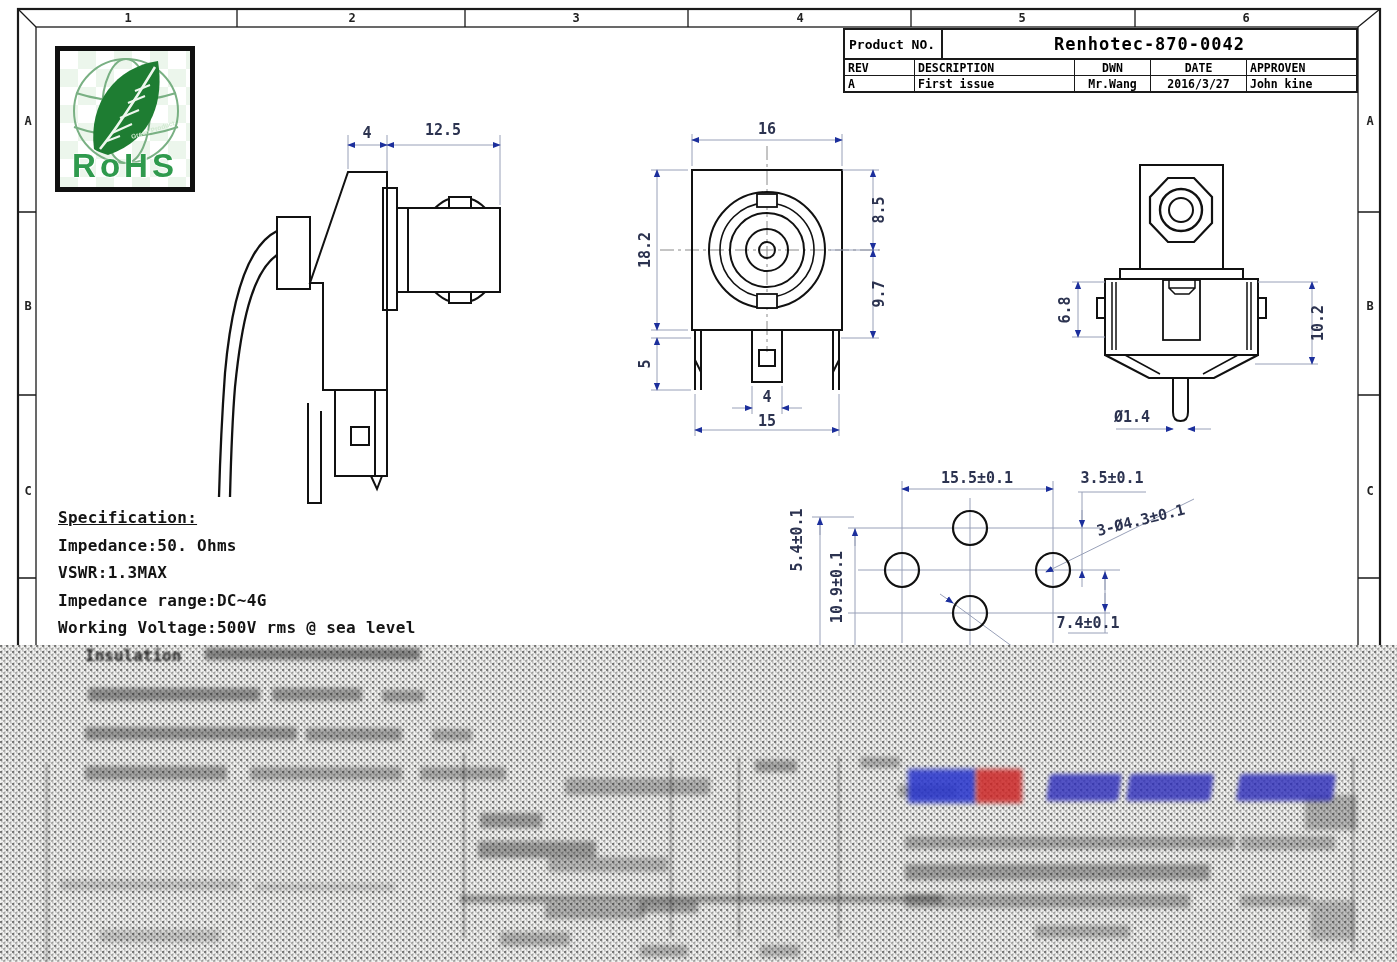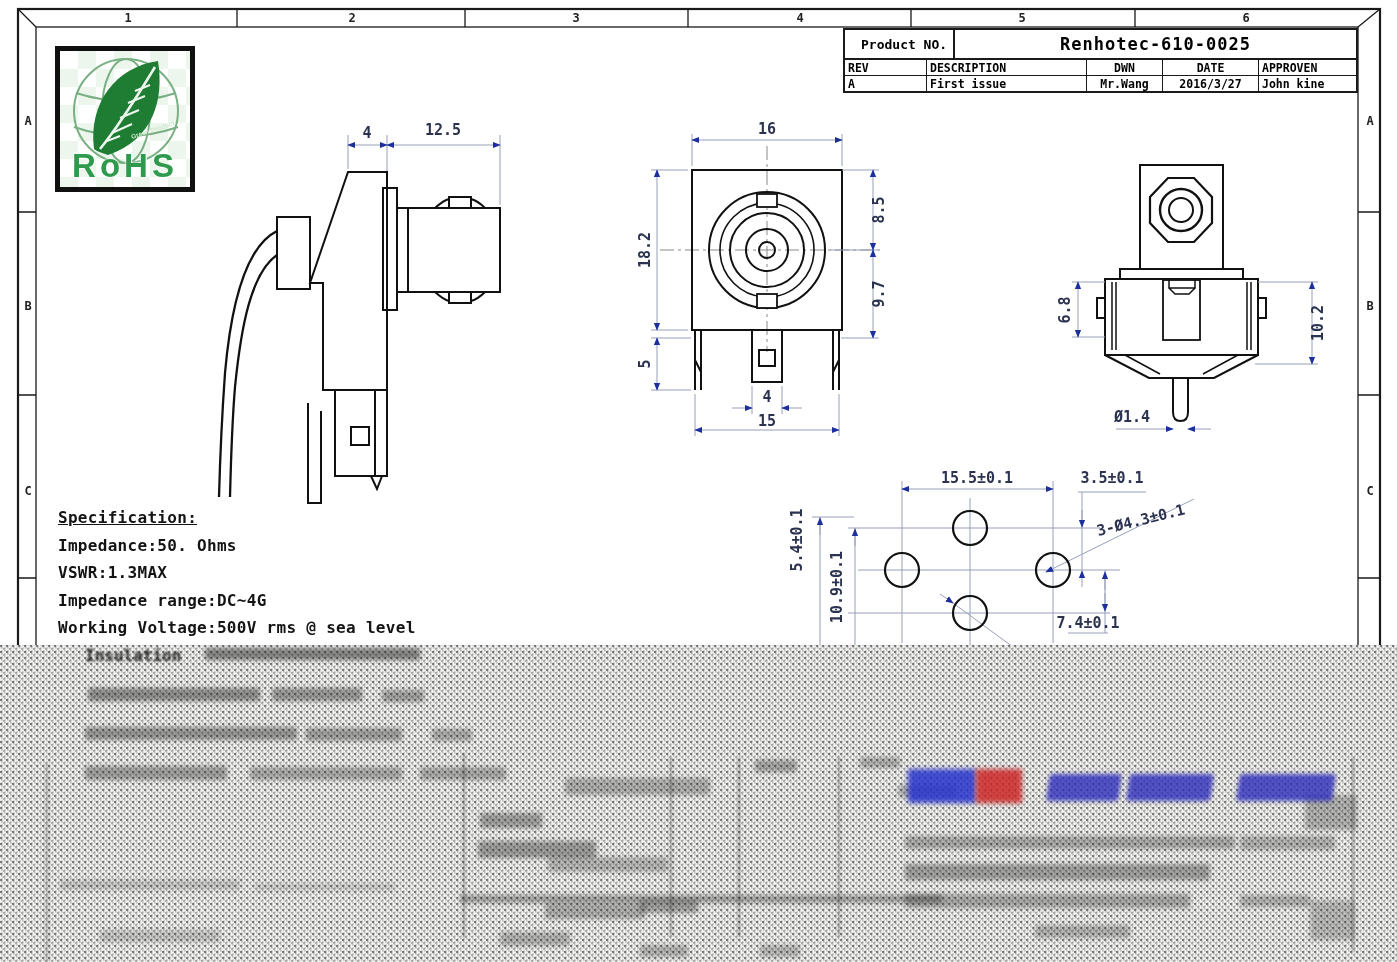--- a/index.html
+++ b/index.html
@@ -3,29 +3,29 @@
 <meta charset="utf-8">
 <style>
   html,body{margin:0;padding:0;background:#888;}
   .sheet{position:relative;width:1397px;height:962px;background:#ffffff;overflow:hidden;
          font-family:"DejaVu Sans Mono", monospace;}
   svg{position:absolute;overflow:visible;}
   svg text{font-family:"DejaVu Sans Mono", monospace;font-weight:bold;font-size:15px;fill:#2c3350;}
   .gl{position:absolute;font:bold 12px "DejaVu Sans Mono",monospace;color:#222;width:18px;text-align:center;}
   
   .tb{position:absolute;left:843px;top:28px;width:515px;border:2px solid #1a1a1a;background:#fff;box-sizing:border-box;}
-  .tb-r1{display:flex;height:28px;border-bottom:2px solid #1a1a1a;padding-left:12px;}
+  .tb-r1{display:flex;height:28px;border-bottom:2px solid #1a1a1a;}
   .tb-plabel{width:92px;border-right:2px solid #1a1a1a;display:flex;align-items:center;padding-left:4px;
              font:bold 13px "DejaVu Sans Mono",monospace;}
   .tb-pnum{flex:1;display:flex;align-items:center;justify-content:center;font:bold 17px "DejaVu Sans Mono",monospace;letter-spacing:1px;}
   .tb-row{display:flex;height:15px;}
   .tb-row.hdr{border-bottom:1.5px solid #1a1a1a;}
   .tb-c{display:flex;align-items:center;font:bold 11.5px "DejaVu Sans Mono",monospace;padding-left:3px;box-sizing:border-box;}
   .tb-c.b{border-right:1.5px solid #1a1a1a;}
-  .w1{width:82px;} .w2{width:160px;} .w3{width:76px;} .w4{width:96px;} .w5{flex:1;}
+  .w1{width:70px;} .w2{width:160px;} .w3{width:76px;} .w4{width:96px;} .w5{flex:1;}
   .ctr{justify-content:center;padding-left:0;}
   
   .rohs{position:absolute;left:55px;top:46px;width:140px;height:146px;border:5px solid #101010;box-sizing:border-box;
         background:conic-gradient(#ecf6ec 0 25%, #ffffff 0 50%, #ecf6ec 0 75%, #ffffff 0) 0 0/36px 36px;}
   .rohs-word{position:absolute;left:0;right:0;bottom:2px;text-align:center;
         font:bold 33px "Liberation Sans",sans-serif;color:#2f9a4d;letter-spacing:4px;
         text-shadow:0 0 2px #fff,0 0 2px #fff,1px 1px 0 #fff;}
   
   .spec{position:absolute;left:58px;top:508px;width:440px;color:#141414;}
   .spec-title{font:bold 17px "DejaVu Sans Mono",monospace;text-decoration:underline;margin:0 0 7px 0;}
@@ -86,21 +86,21 @@
       <path d="M40,98 C58,76 78,44 95,16" stroke="#eef7ee" stroke-width="2.5" fill="none"></path>
       <path d="M52,82 L72,73 M60,67 L79,59 M68,52 L85,45 M75,40 L90,34 M47,90 L60,85" stroke="#eef7ee" stroke-width="2" fill="none"></path>
       <text x="72" y="88" transform="rotate(-18 72 88)" style="font:bold 6.5px 'Liberation Sans',sans-serif;fill:#cfe8cf">Green Product</text>
     </svg>
     <div class="rohs-word">RoHS</div>
   </div>
 
   <div class="tb">
     <div class="tb-r1">
       <div class="tb-plabel">Product NO.</div>
-      <div class="tb-pnum">Renhotec-610-0025</div>
+      <div class="tb-pnum">Renhotec-870-0042</div>
     </div>
     <div class="tb-row hdr">
       <div class="tb-c b w1">REV</div>
       <div class="tb-c b w2">DESCRIPTION</div>
       <div class="tb-c b w3 ctr">DWN</div>
       <div class="tb-c b w4 ctr">DATE</div>
       <div class="tb-c w5">APPROVEN</div>
     </div>
     <div class="tb-row">
       <div class="tb-c b w1">A</div>

